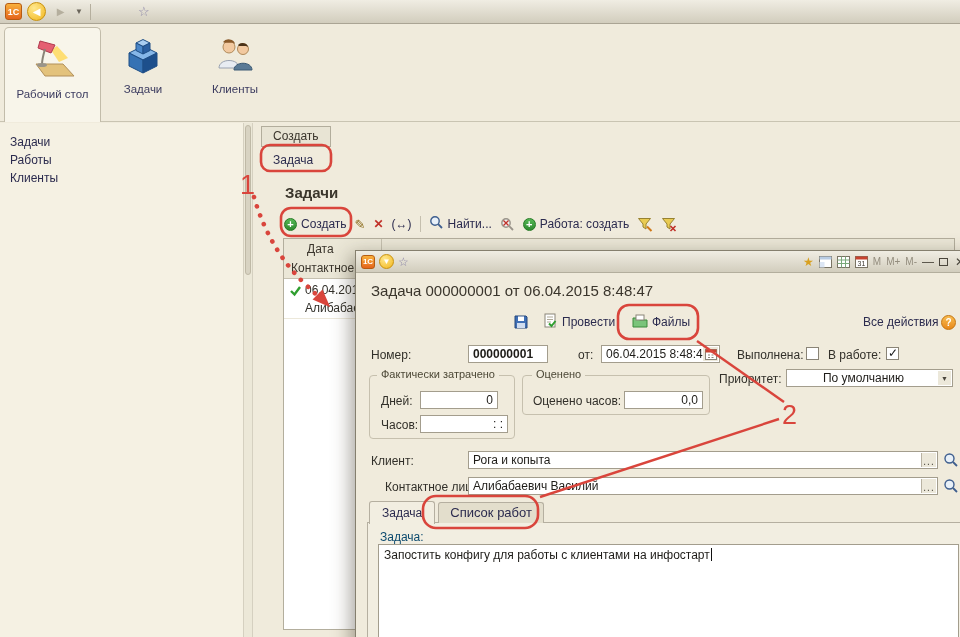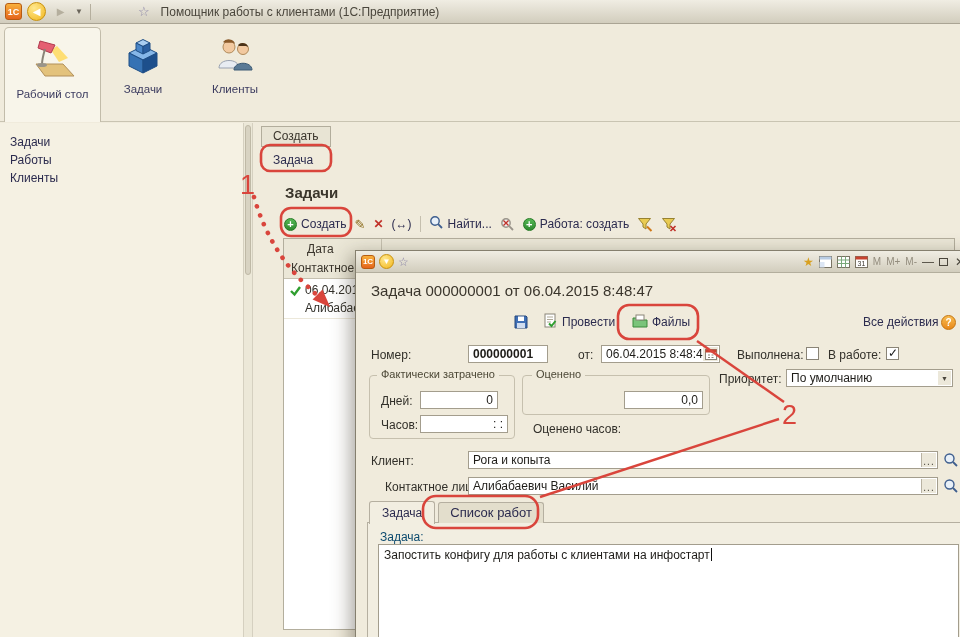--- a/index.html
+++ b/index.html
@@ -86,31 +86,31 @@
 .m-input.right{justify-content:flex-end;}
 .lbl-number{left:15px;top:97px;}  .in-number{left:112px;top:94px;width:80px;font-weight:bold;}
 .lbl-ot{left:222px;top:97px;}    .in-date{left:245px;top:94px;width:119px;padding-right:18px;}
 .cal-btn{position:absolute;right:1px;top:1px;width:15px;height:14px;background:#ece8da;display:flex;align-items:center;justify-content:center;cursor:pointer;}
 .lbl-done{left:381px;top:97px;}
 .cb{position:absolute;width:13px;height:13px;background:#fff;border:1px solid #8a8476;cursor:pointer;}
 .cb-done{left:450px;top:96px;}
 .lbl-inwork{left:472px;top:97px;}
 .cb-inwork{left:530px;top:96px;}
 .cb.checked::after{content:"✓";position:absolute;left:1px;top:-2px;font-size:12px;color:#1a1a1a;}
-.lbl-priority{left:363px;top:121px;} .in-priority{left:430px;top:118px;width:167px;padding-right:16px;}
+.lbl-priority{left:363px;top:121px;} .in-priority{left:430px;top:118px;width:167px;padding-right:16px;justify-content:center;}
 .dd-btn{position:absolute;right:1px;top:1px;width:13px;height:14px;background:#ece8da;font-size:7px;color:#4a463c;display:flex;align-items:center;justify-content:center;cursor:pointer;}
 .grp{position:absolute;border:1px solid #c6c0ae;border-radius:4px;}
 .grp-actual{left:13px;top:124px;width:146px;height:64px;}
 .grp-est{left:166px;top:124px;width:188px;height:40px;}
 .grp-cap{position:absolute;background:#f0ebdc;padding:0 4px;font-size:11px;color:#4c4836;white-space:nowrap;}
 .cap-actual{left:21px;top:117px;}
 .cap-est{left:176px;top:117px;}
 .lbl-days{left:25px;top:143px;}  .in-days{left:64px;top:140px;width:78px;}
 .lbl-hours{left:25px;top:167px;} .in-hours{left:64px;top:164px;width:88px;}
-.lbl-est{left:177px;top:143px;margin-top:28px;}  .in-est{left:268px;top:140px;width:79px;}
+.lbl-est{left:177px;top:143px;}  .in-est{left:268px;top:140px;width:79px;}
 .lbl-client{left:15px;top:203px;}  .in-client{left:112px;top:200px;width:470px;padding-right:18px;}
 .lbl-contact{left:29px;top:229px;} .in-contact{left:112px;top:226px;width:470px;padding-right:18px;}
 .dots-btn{position:absolute;right:1px;top:1px;width:15px;height:14px;background:#ece8da;border-left:1px solid #b8b2a2;font-size:10px;letter-spacing:1px;display:flex;align-items:flex-end;justify-content:center;color:#4a463c;cursor:pointer;}
 .mag-btn{position:absolute;width:16px;height:16px;cursor:pointer;}
 .mag-client{left:587px;top:201px;}
 .mag-contact{left:587px;top:227px;}
 .tabbar{position:absolute;left:13px;top:250px;display:flex;align-items:flex-end;z-index:2;}
 .tab{border:1px solid #b5afa0;border-bottom:none;border-radius:3px 3px 0 0;color:#2b2b4e;cursor:pointer;}
 .tab-active{background:#f2eee1;padding:4px 12px;margin-bottom:-1px;position:relative;}
 .tab-inactive{background:#e3decc;padding:2px 11px 3px;margin-left:3px;font-size:13px;}
@@ -131,21 +131,20 @@
 
 <div id="app">
 
   <div class="titlebar">
     <div class="onec-logo">1С</div>
     <div class="nav-btn nav-back">◀</div>
     <div class="nav-btn nav-fwd">▶</div>
     <div class="dd-arrow">▼</div>
     <div class="tb-sep"></div>
     <div class="fav-star">☆</div>
-    <div class="tb-title">Помощник работы с клиентами  (1С:Предприятие)</div>
   </div>
 
   <div class="sections">
     <div class="section sec-desktop">
       <span>
         <svg width="46" height="44" viewBox="0 0 46 44">
           <polygon points="6,29 33,29 44,41 15,41" fill="#e3c27c" stroke="#b2905a"></polygon>
           <polygon points="27,11 38,23 29,27 21,15" fill="#ffd95e" opacity="0.85"></polygon>
           <path d="M10,6 L25,10 L21,18 L8,13 Z" fill="#e55f72" stroke="#b03a4e"></path>
           <path d="M15,14 C13,21 12,25 12,29" stroke="#8a8578" stroke-width="2" fill="none"></path>

